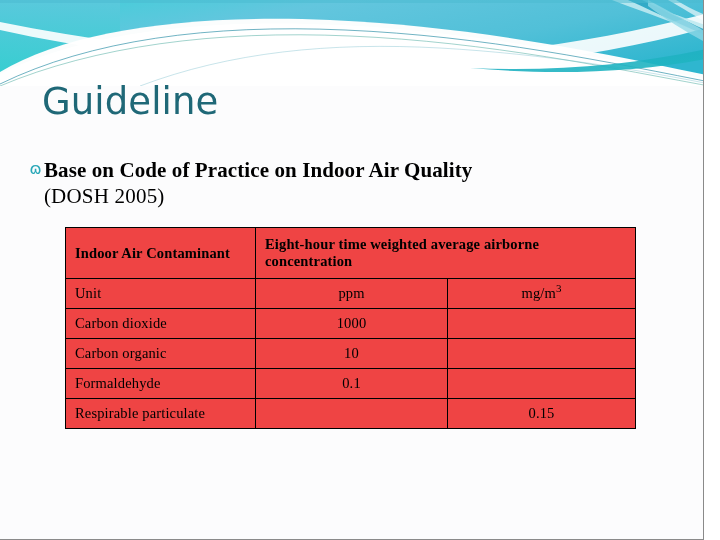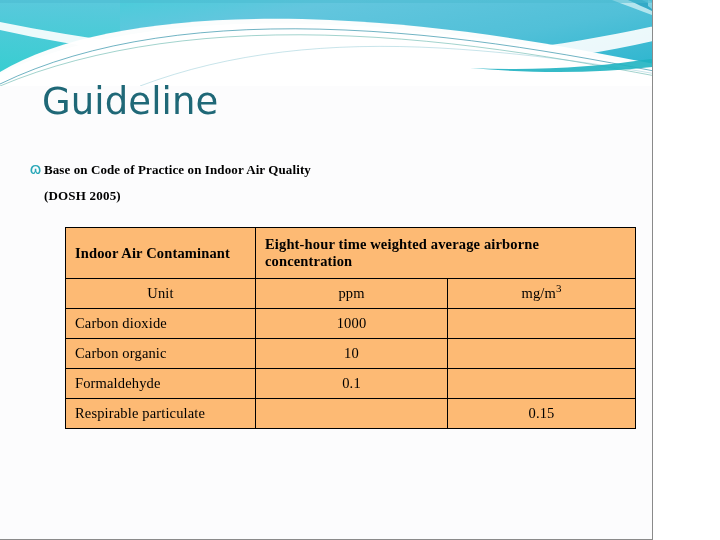--- a/index.html
+++ b/index.html
@@ -9,21 +9,21 @@
   body {
     width: 720px;
     height: 540px;
     overflow: hidden;
     background: #ffffff;
     font-family: "Liberation Serif", serif;
   }
 
   #slide {
     position: relative;
-    width: 653px;
+    width: 704px;
     height: 540px;
     background: #fcfcfd;
     box-sizing: border-box;
     border-right: 1px solid #8a8a8a;
     border-bottom: 1px solid #8a8a8a;
     overflow: hidden;
   }
 
   
   #banner {
@@ -62,41 +62,41 @@
     font-family: "DejaVu Sans", sans-serif;
     color: #2aa8b8;
     font-size: 15px;
     line-height: 24px;
     margin-right: 3px;
     flex: 0 0 auto;
     transform: scaleX(1.15);
   }
   .bullet-text {
     font-family: "Liberation Serif", serif;
-    font-size: 13px;
+    font-size: 21px;
     font-weight: 700;
     color: #000000;
     line-height: 26px;
     letter-spacing: 0.1px;
   }
   .bullet-text .line2 {
     display: block;
-    font-weight: 700;
+    font-weight: 400;
     letter-spacing: 0.2px;
   }
 
   
   #data-table {
     position: absolute;
     left: 65px;
     top: 227px;
     width: 570px;
     border-collapse: collapse;
     table-layout: fixed;
-    background: #fdba74;
+    background: #ef4444;
     font-family: "Liberation Serif", serif;
   }
   #data-table td {
     border: 1.6px solid #000000;
     font-size: 14.5px;
     color: #000;
     padding: 6px 9px;
     vertical-align: middle;
     letter-spacing: 0.15px;
   }
@@ -109,21 +109,21 @@
     vertical-align: top;
     line-height: 17px;
     padding-top: 9px;
     padding-bottom: 9px;
   }
   tr.header-row td.col-name { height: 38px; }
 
   td.num { text-align: center; }
   td.blank { }
 
-  tr.unit-row td { font-weight: 400; text-align: center; }
+  tr.unit-row td { font-weight: 400; }
   tr.unit-row td.num { text-align: center; margin-top: 20px; }
 
   tr.tall td { padding-top: 9px; padding-bottom: 9px; line-height: 17px; }
   tr.tall td.num { vertical-align: top; }
 
   .sup { font-size: 11px; vertical-align: super; line-height: 0; }
 </style>
 </head>
 <body>
 

